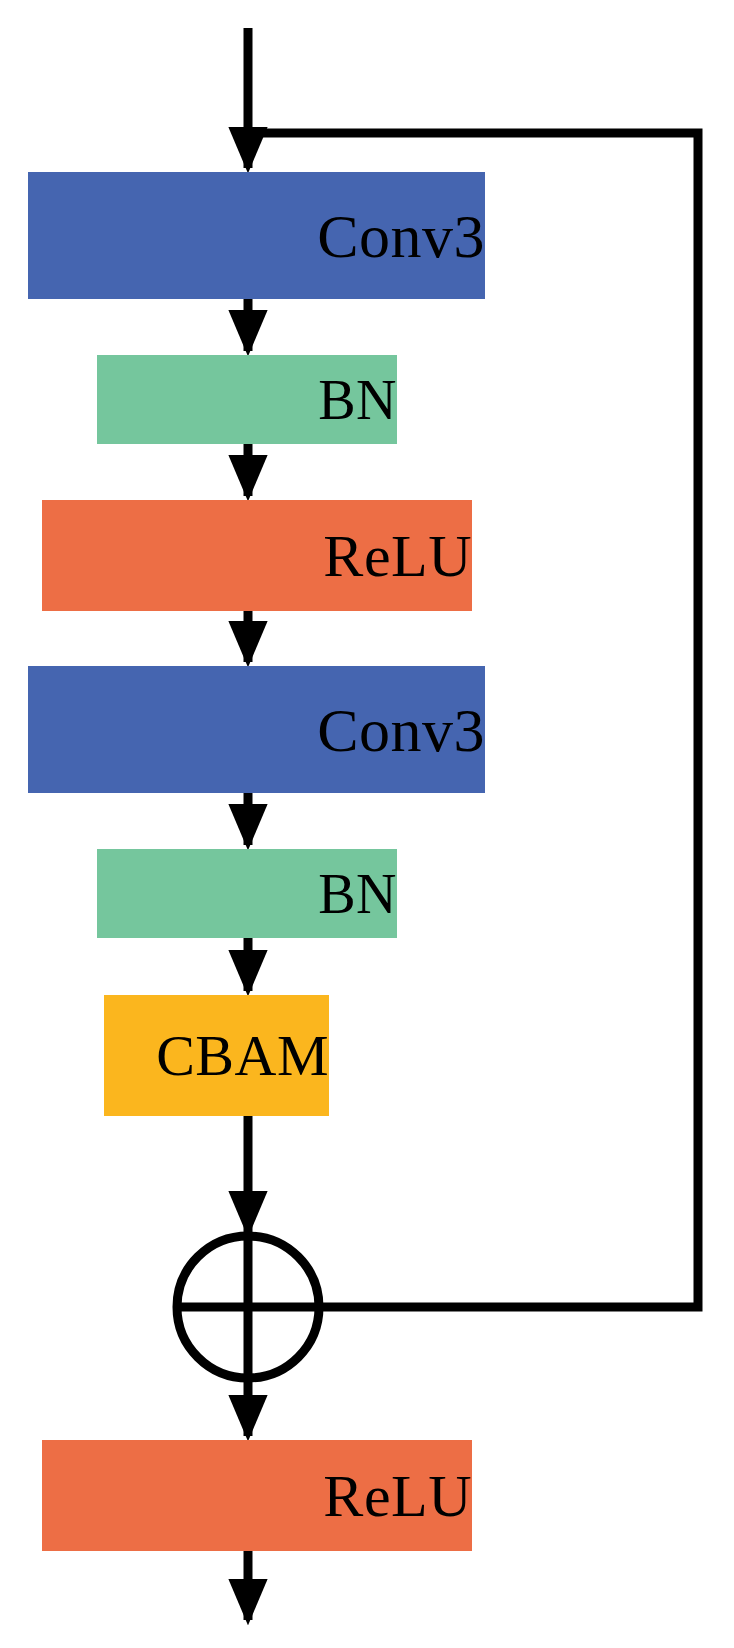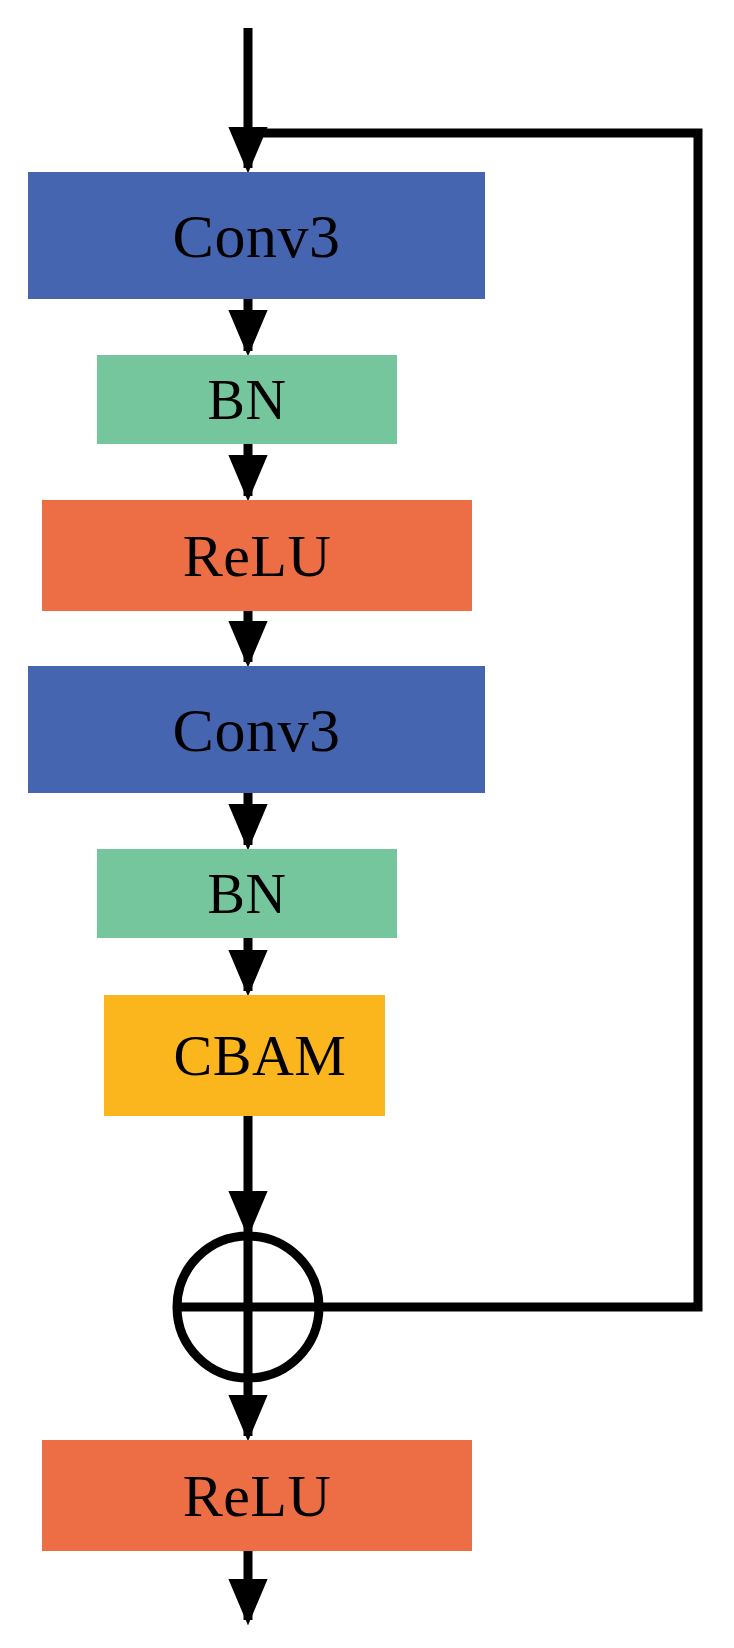--- a/index.html
+++ b/index.html
@@ -21,21 +21,21 @@
     position: absolute;
     left: 0;
     top: 0;
     width: 734px;
     height: 1648px;
   }
   .node-box {
     position: absolute;
     display: flex;
     align-items: center;
-    justify-content: center;
+    justify-content: flex-end;
     box-sizing: border-box;
     color: #000000;
     line-height: 1;
     letter-spacing: 0.5px;
     user-select: none;
   }
   .node-label {
     display: block;
     font-weight: 400;
     white-space: nowrap;
@@ -93,21 +93,21 @@
   </div>
 
   <div class="node-box" style="left: 28px; top: 666px; width: 457px; height: 127px; background: rgb(69, 101, 176); font-size: 62px;">
     <span class="node-label">Conv3</span>
   </div>
 
   <div class="node-box" style="left: 97px; top: 849px; width: 300px; height: 89px; background: rgb(117, 198, 157); font-size: 56px;">
     <span class="node-label">BN</span>
   </div>
 
-  <div class="node-box" style="left: 104px; top: 995px; width: 281px; height: 121px; background: rgb(251, 182, 30); font-size: 58px; padding-left: 31px;">
+  <div class="node-box" style="left: 104px; top: 995px; width: 225px; height: 121px; background: rgb(251, 182, 30); font-size: 58px; padding-left: 31px;">
     <span class="node-label">CBAM</span>
   </div>
 
   <div class="node-box" style="left: 42px; top: 1440px; width: 430px; height: 111px; background: rgb(237, 110, 69); font-size: 60px;">
     <span class="node-label">ReLU</span>
   </div>
 
 </div>
 
 </body></html>

